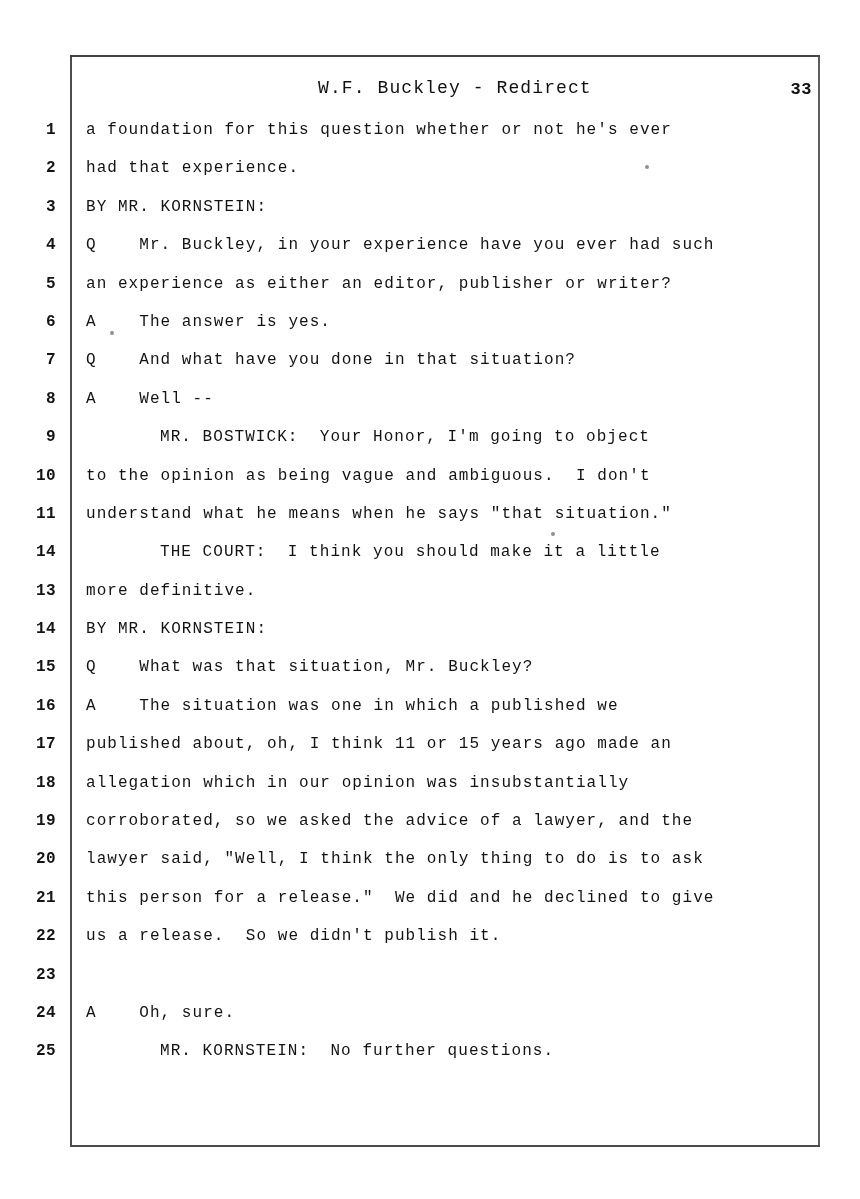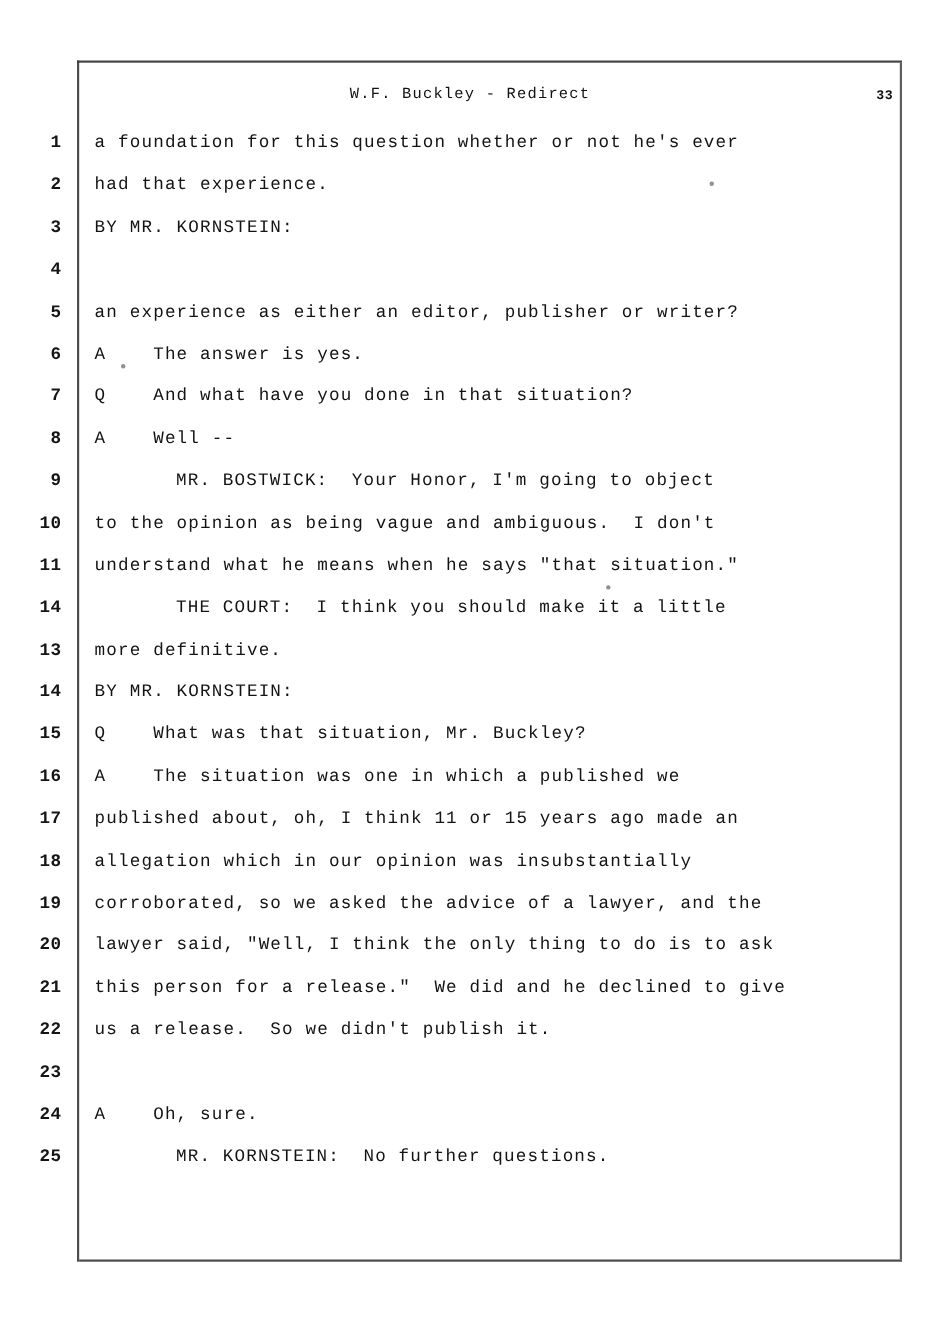--- a/index.html
+++ b/index.html
@@ -60,29 +60,29 @@
   .header {
     position: absolute;
     left: 70px; top: 78px;
     width: 750px;
     height: 30px;
   }
   .header-title {
     position: absolute;
     left: 248px;
     top: 0;
-    font-size: 14px;
+    font-size: 18px;
     letter-spacing: 1.1px;
     white-space: pre;
   }
   .header-pageno {
     position: absolute;
     right: 8px;
     top: 2px;
-    font-size: 12px;
+    font-size: 17px;
     letter-spacing: .5px;
     font-weight: 700;
   }
 
   
   .lines {
     position: absolute;
     left: 0;
     top: 117px;
     width: 860px;
@@ -149,20 +149,21 @@
       <div class="trow">
         <div class="lineno">2</div>
         <div class="ltext ind-none">had that experience.</div>
       </div>
       <div class="trow">
         <div class="lineno">3</div>
         <div class="ltext ind-none">BY MR. KORNSTEIN:</div>
       </div>
       <div class="trow">
         <div class="lineno">4</div>
+        <div class="ltext ind-none">Q    Mr. Buckley, in your experience have you ever had such</div>
       </div>
       <div class="trow">
         <div class="lineno">5</div>
         <div class="ltext ind-none">an experience as either an editor, publisher or writer?</div>
       </div>
       <div class="trow">
         <div class="lineno">6</div>
         <div class="ltext ind-none">A    The answer is yes.</div>
       </div>
       <div class="trow">

